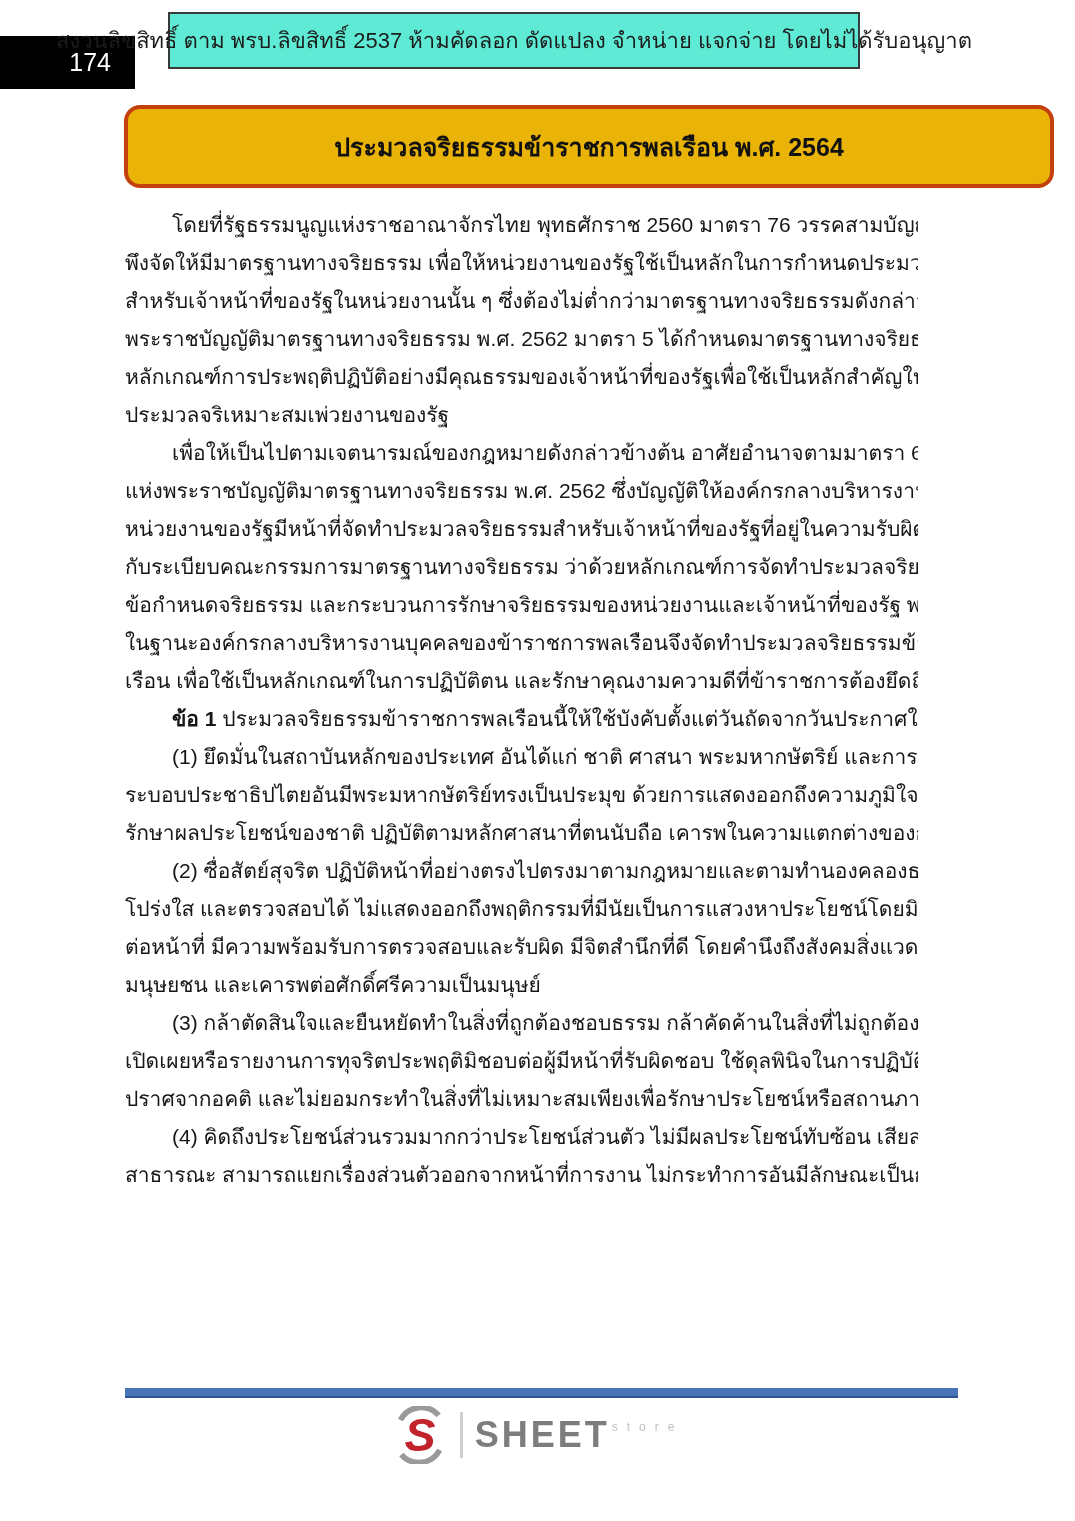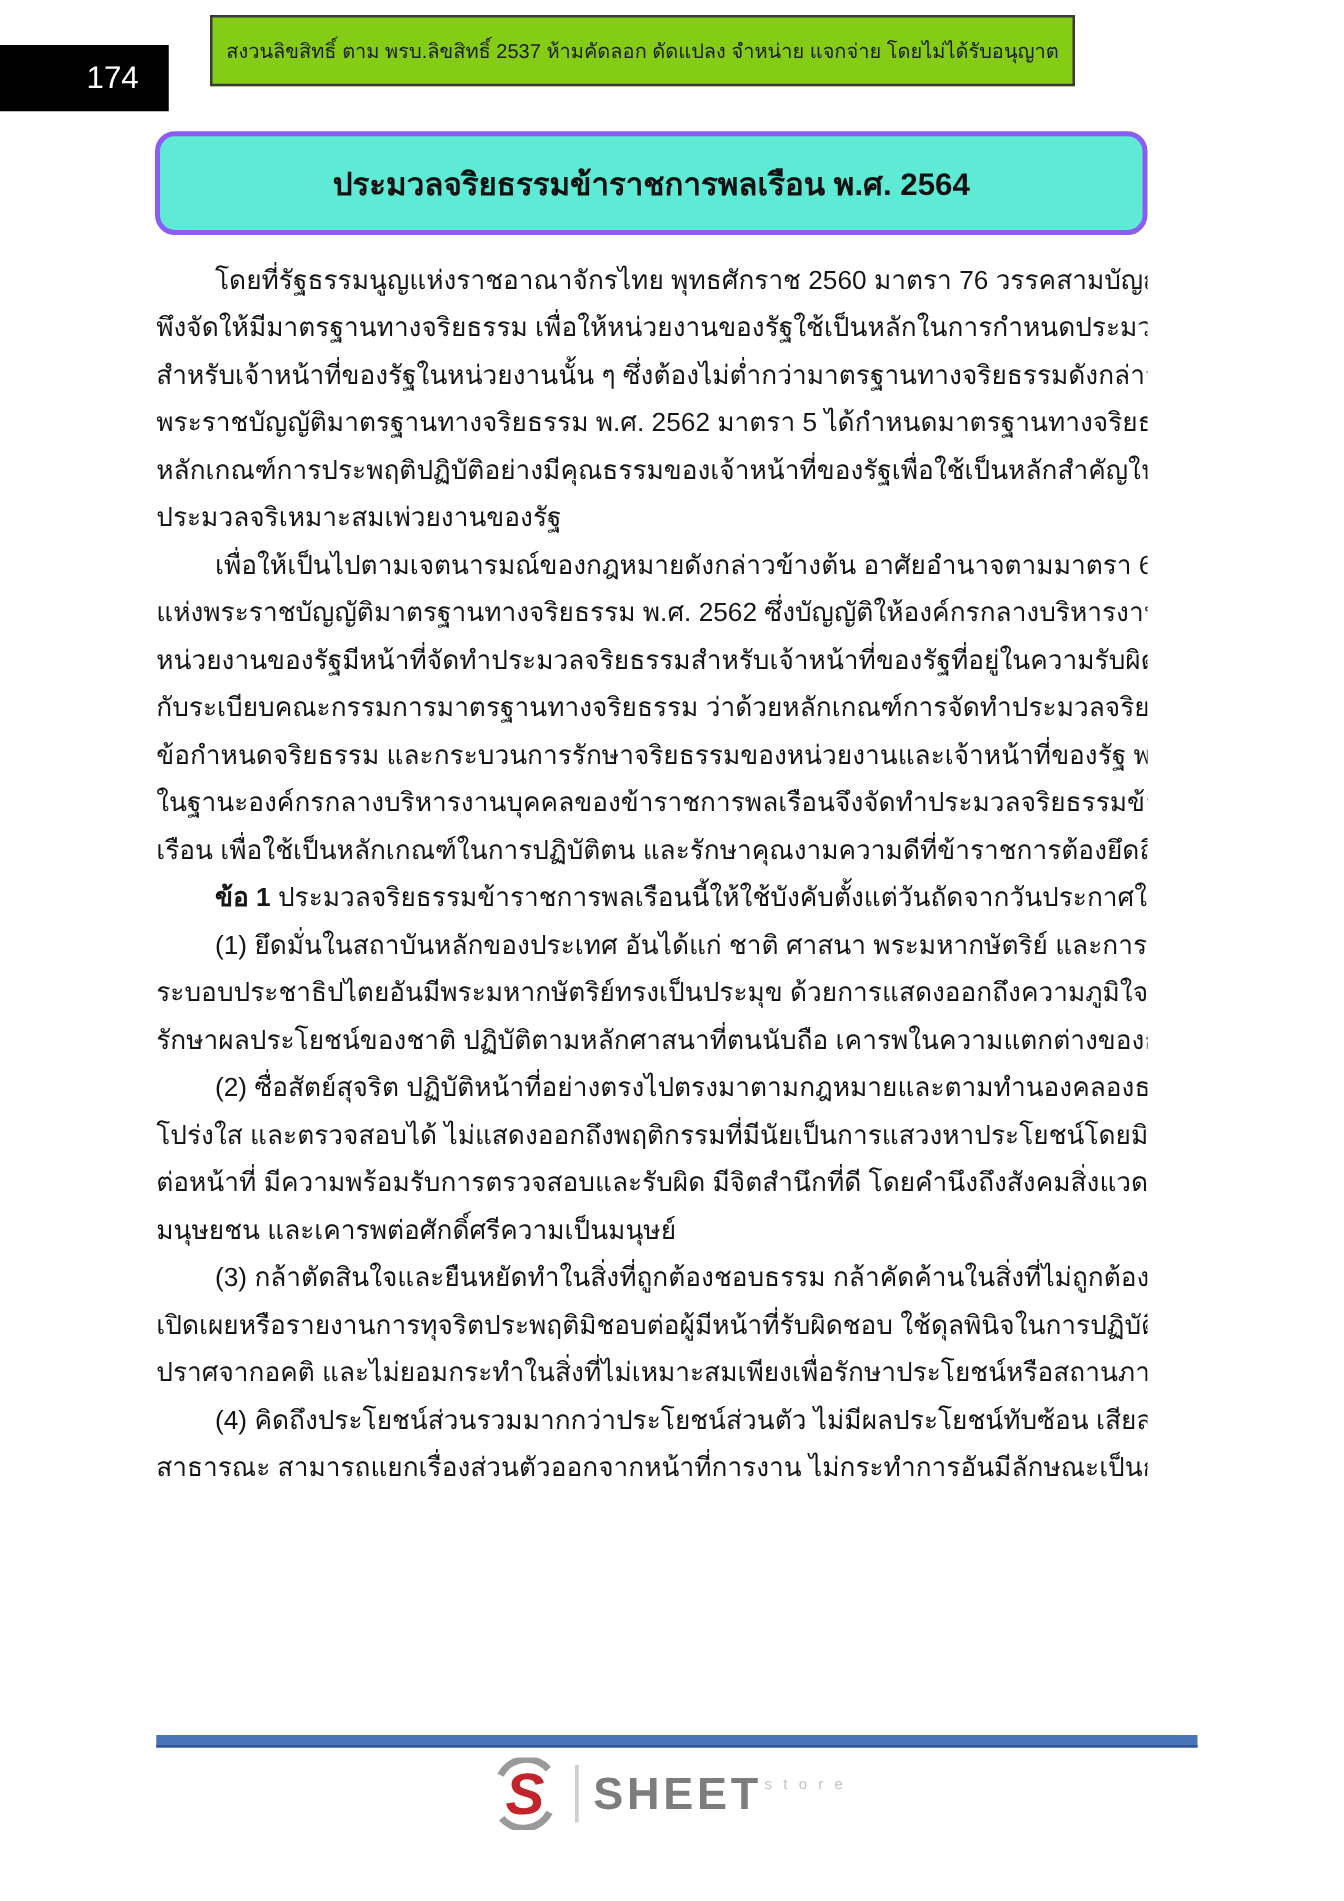--- a/index.html
+++ b/index.html
@@ -10,28 +10,28 @@
   }
   
   .page-number-box{
     position:absolute;left:0;top:36px;width:135px;height:53px;
     background:#000;color:#fff;display:flex;align-items:center;justify-content:flex-end;
     padding-right:24px;box-sizing:border-box;font-size:25px;
   }
   
   .copyright-box{
     position:absolute;left:168px;top:12px;width:692px;height:57px;
-    border:2px solid #3a3a3a;background:#84cc16;box-sizing:border-box;
+    border:2px solid #3a3a3a;background:#5eead4;box-sizing:border-box;
     display:flex;align-items:center;justify-content:center;
-    font-size:16px;color:#1c1c1c;white-space:nowrap;
+    font-size:22px;color:#1c1c1c;white-space:nowrap;
   }
   
   .title-box{
-    position:absolute;left:124px;top:105px;width:794px;height:83px;
-    border:4px solid #8b5cf6;border-radius:16px;background:#5eead4;box-sizing:border-box;
+    position:absolute;left:124px;top:105px;width:930px;height:83px;
+    border:4px solid #c2410c;border-radius:16px;background:#eab308;box-sizing:border-box;
     display:flex;align-items:center;justify-content:center;
     font-size:25px;font-weight:bold;color:#111;
   }
   
   .doc-body{
     position:absolute;left:125px;top:206px;width:793px;height:1150px;
     font-size:21px;line-height:38px;color:#161616;overflow:hidden;
   }
   .line{white-space:nowrap;height:38px;}
   .line.indent{padding-left:47px;}

